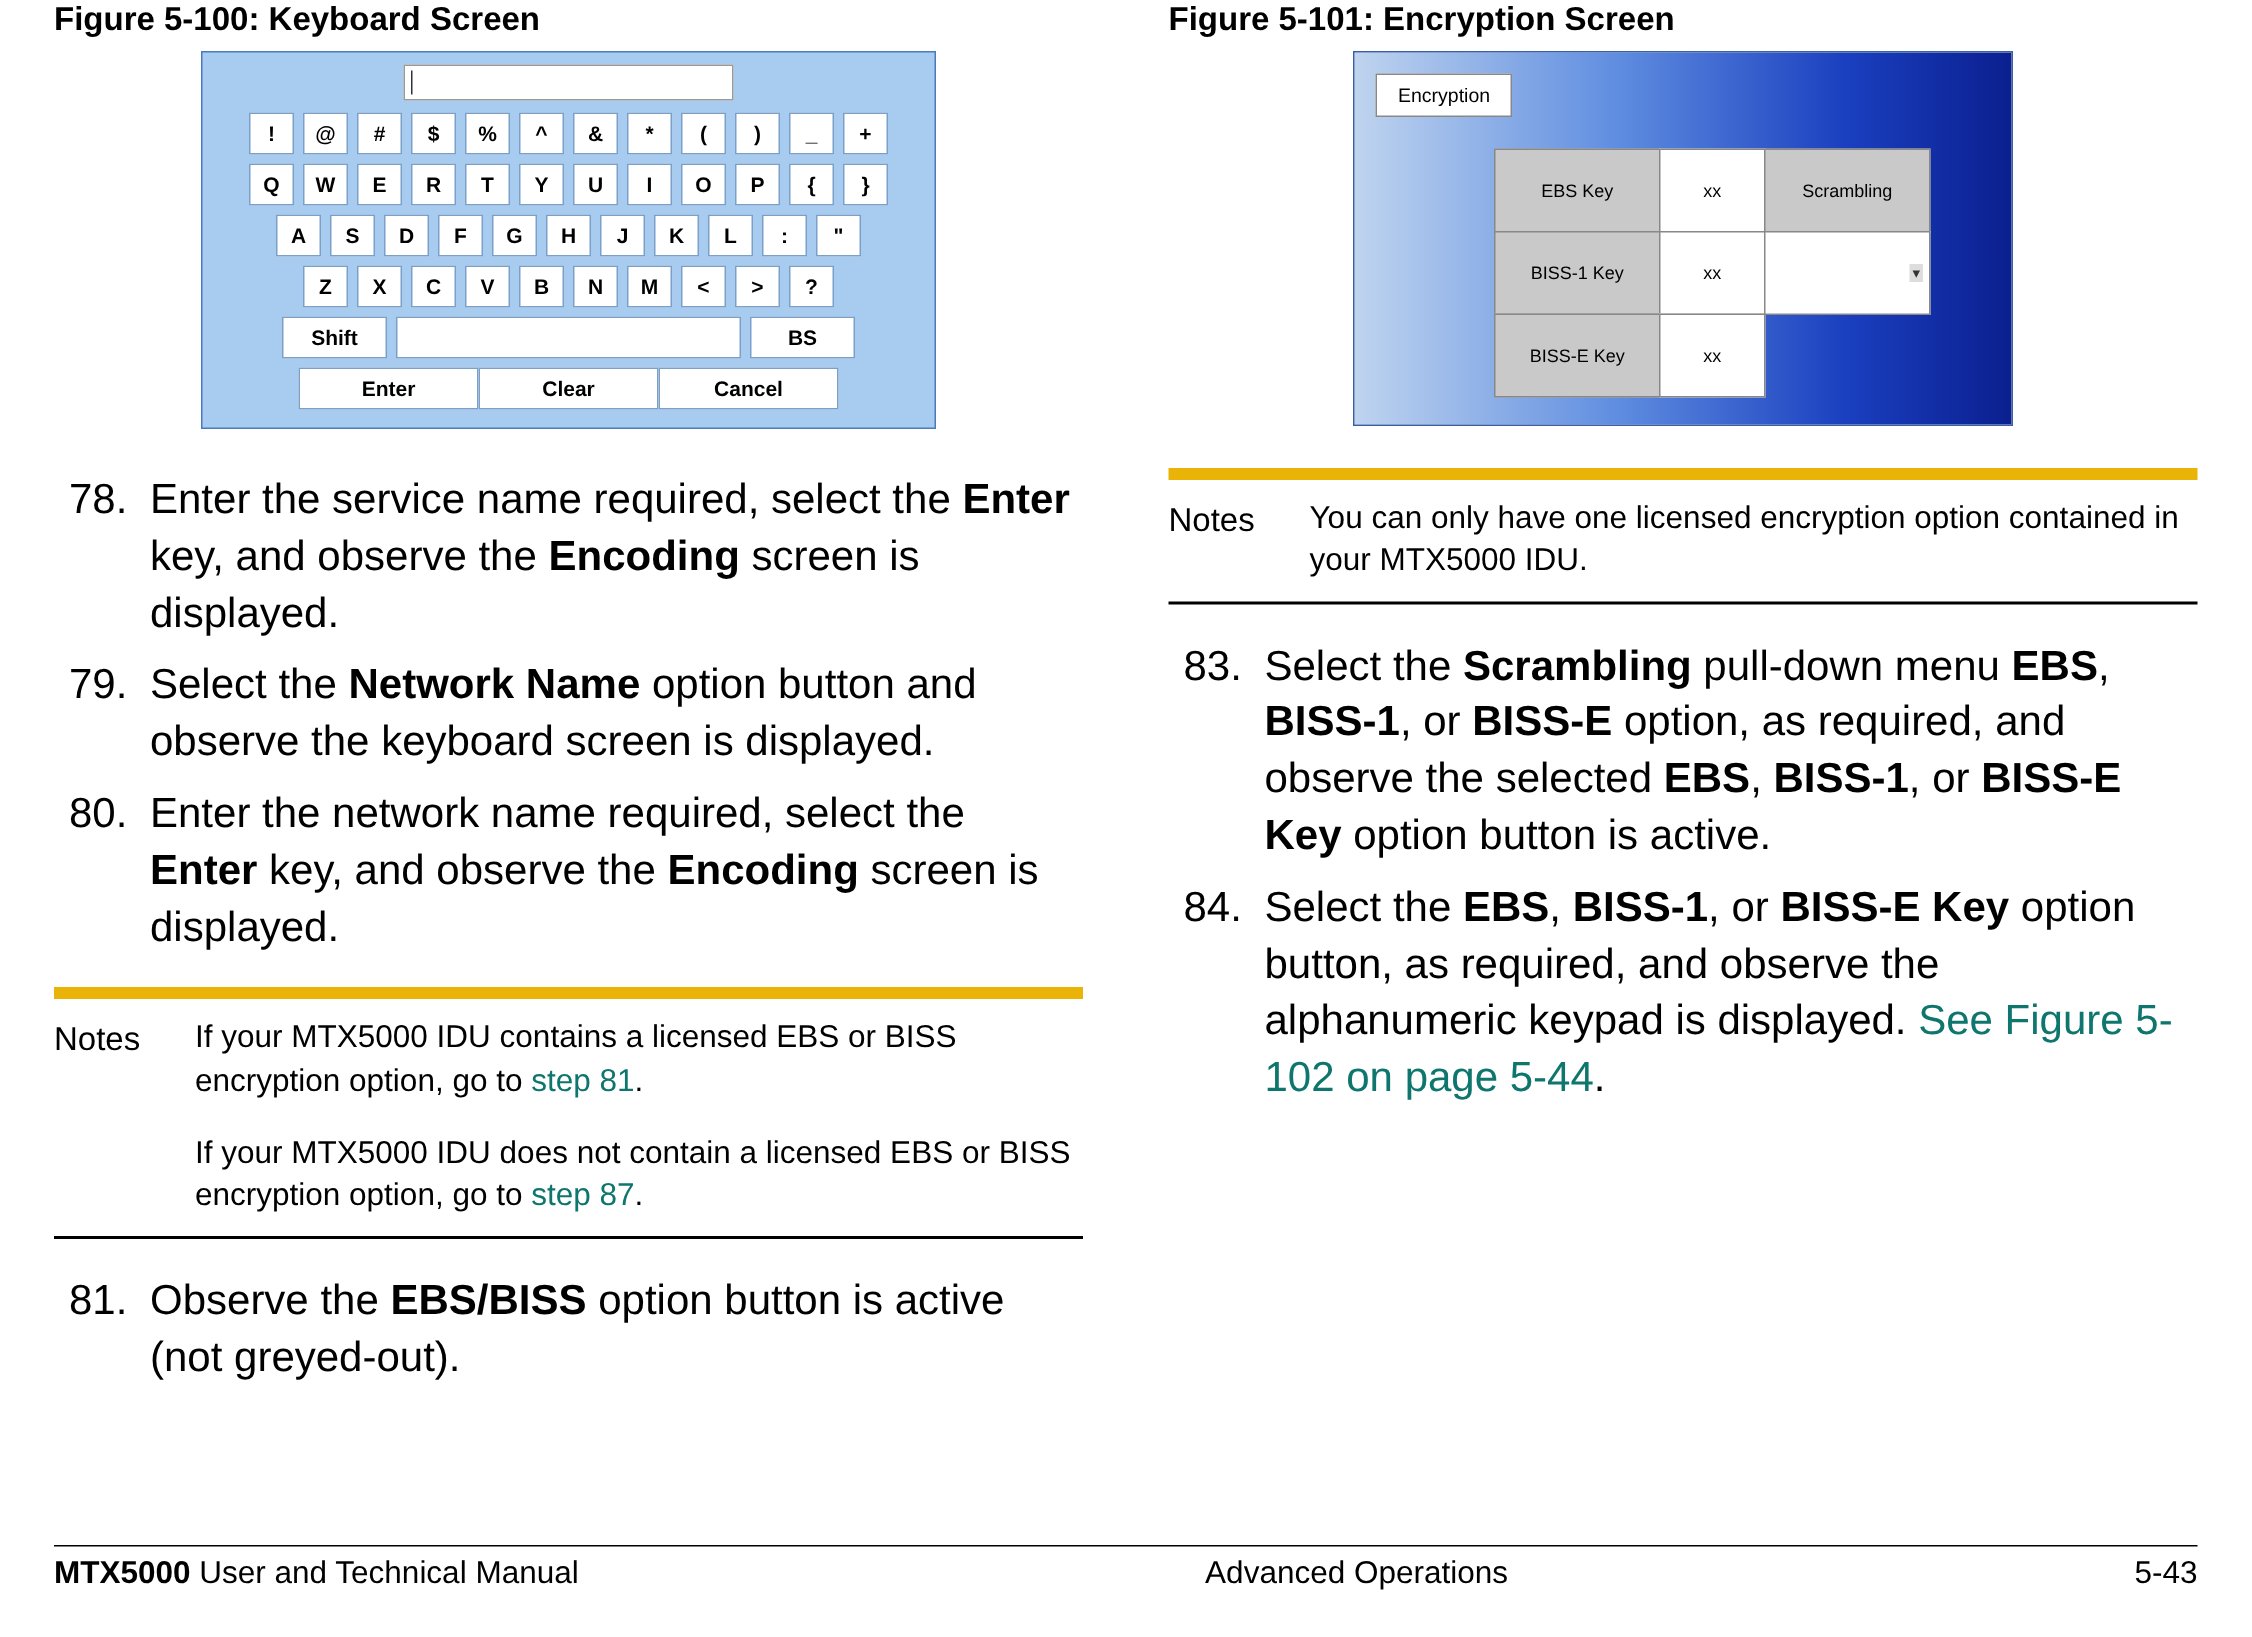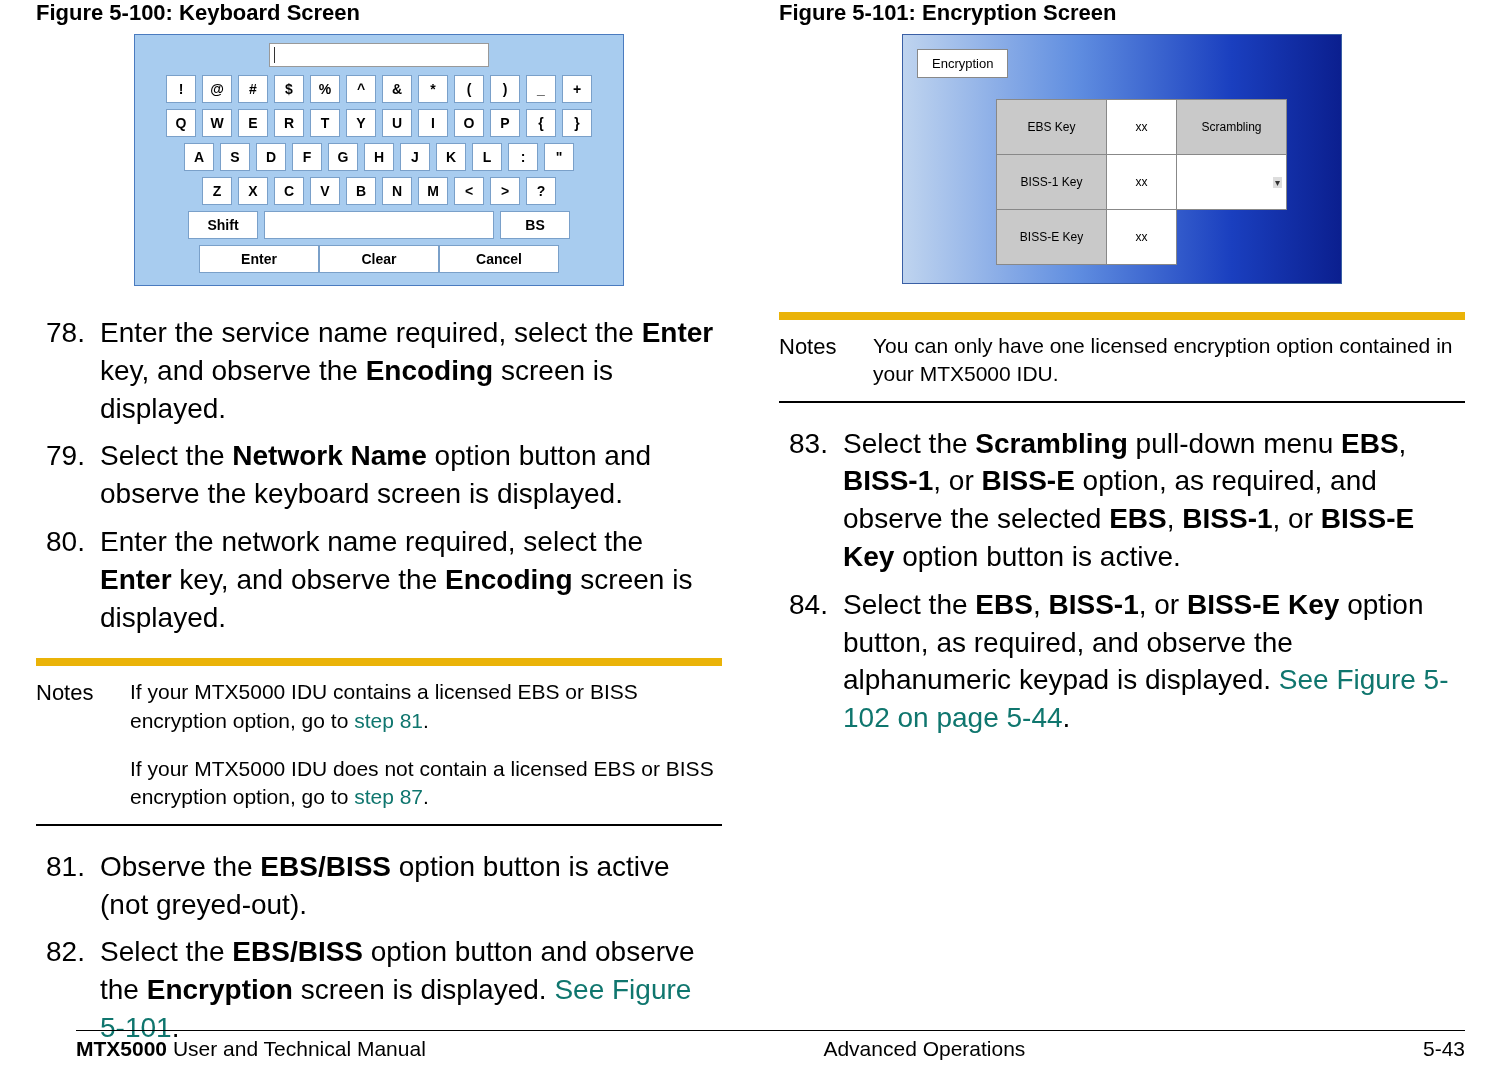--- a/index.html
+++ b/index.html
@@ -184,21 +184,20 @@
   .footer {
     position: absolute;
     left: 36px;
     right: 36px;
     bottom: 30px;
     border-top: 1.5px solid #000;
     padding-top: 6px;
     display: flex;
     justify-content: space-between;
     font-size: 21px;
-    margin-left: 40px;
   }
 </style>
 </head>
 <body>
 
 <div class="page">
 
   <div class="col">
     <div class="fig-title">Figure 5-100:   Keyboard Screen</div>
 
@@ -290,24 +289,20 @@
           <p>If your MTX5000 IDU contains a licensed EBS or BISS encryption option, go to <span class="link">step 81</span>.</p>
           <p>If your MTX5000 IDU does not contain a licensed EBS or BISS encryption option, go to <span class="link">step 87</span>.</p>
         </div>
     </div>
 
     <ol class="steps">
         <li>
           <div class="num">81.</div>
           <div class="txt">Observe the <b>EBS/BISS</b> option button is active (not greyed-out).</div>
         </li>
-        <li>
-          <div class="num">82.</div>
-          <div class="txt">Select the <b>EBS/BISS</b> option button and observe the <b>Encryption</b> screen is displayed.  <span class="link">See Figure 5-101</span>.</div>
-        </li>
       </ol>
   </div>
 
   <div class="col">
     <div class="fig-title">Figure 5-101:   Encryption Screen</div>
 
     <div class="enc-panel">
       <div class="enc-tab">Encryption</div>
       <div class="enc-grid">
         <div class="enc-cell">EBS Key</div>

